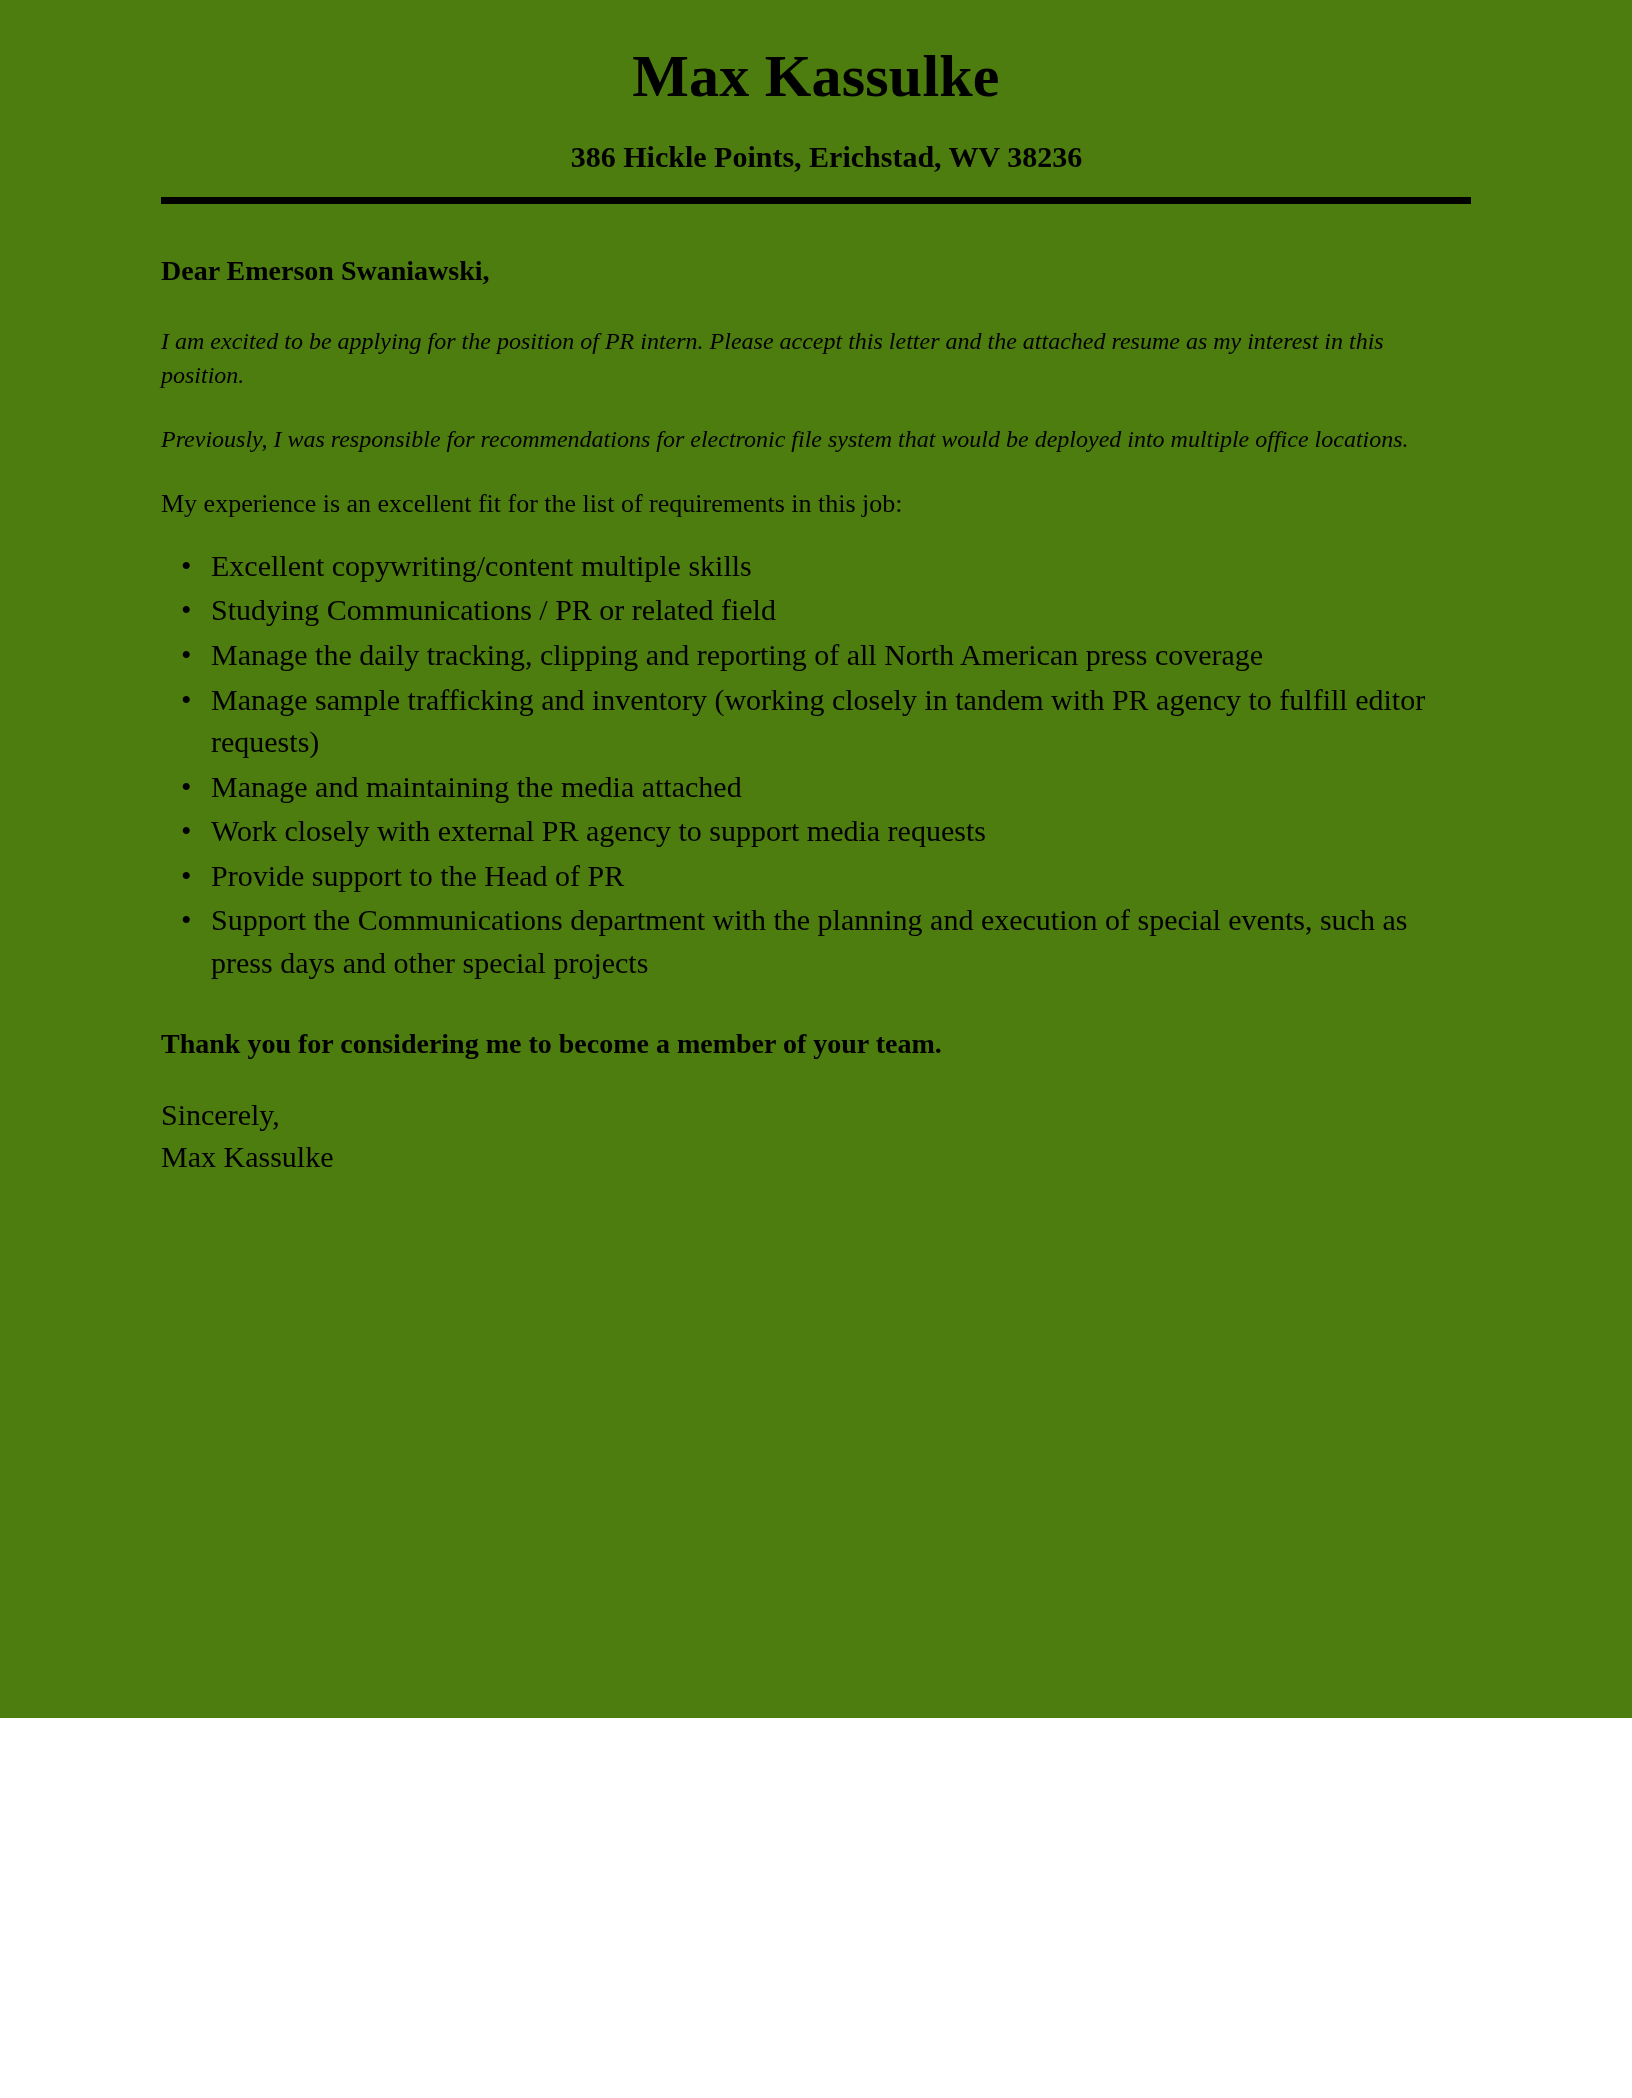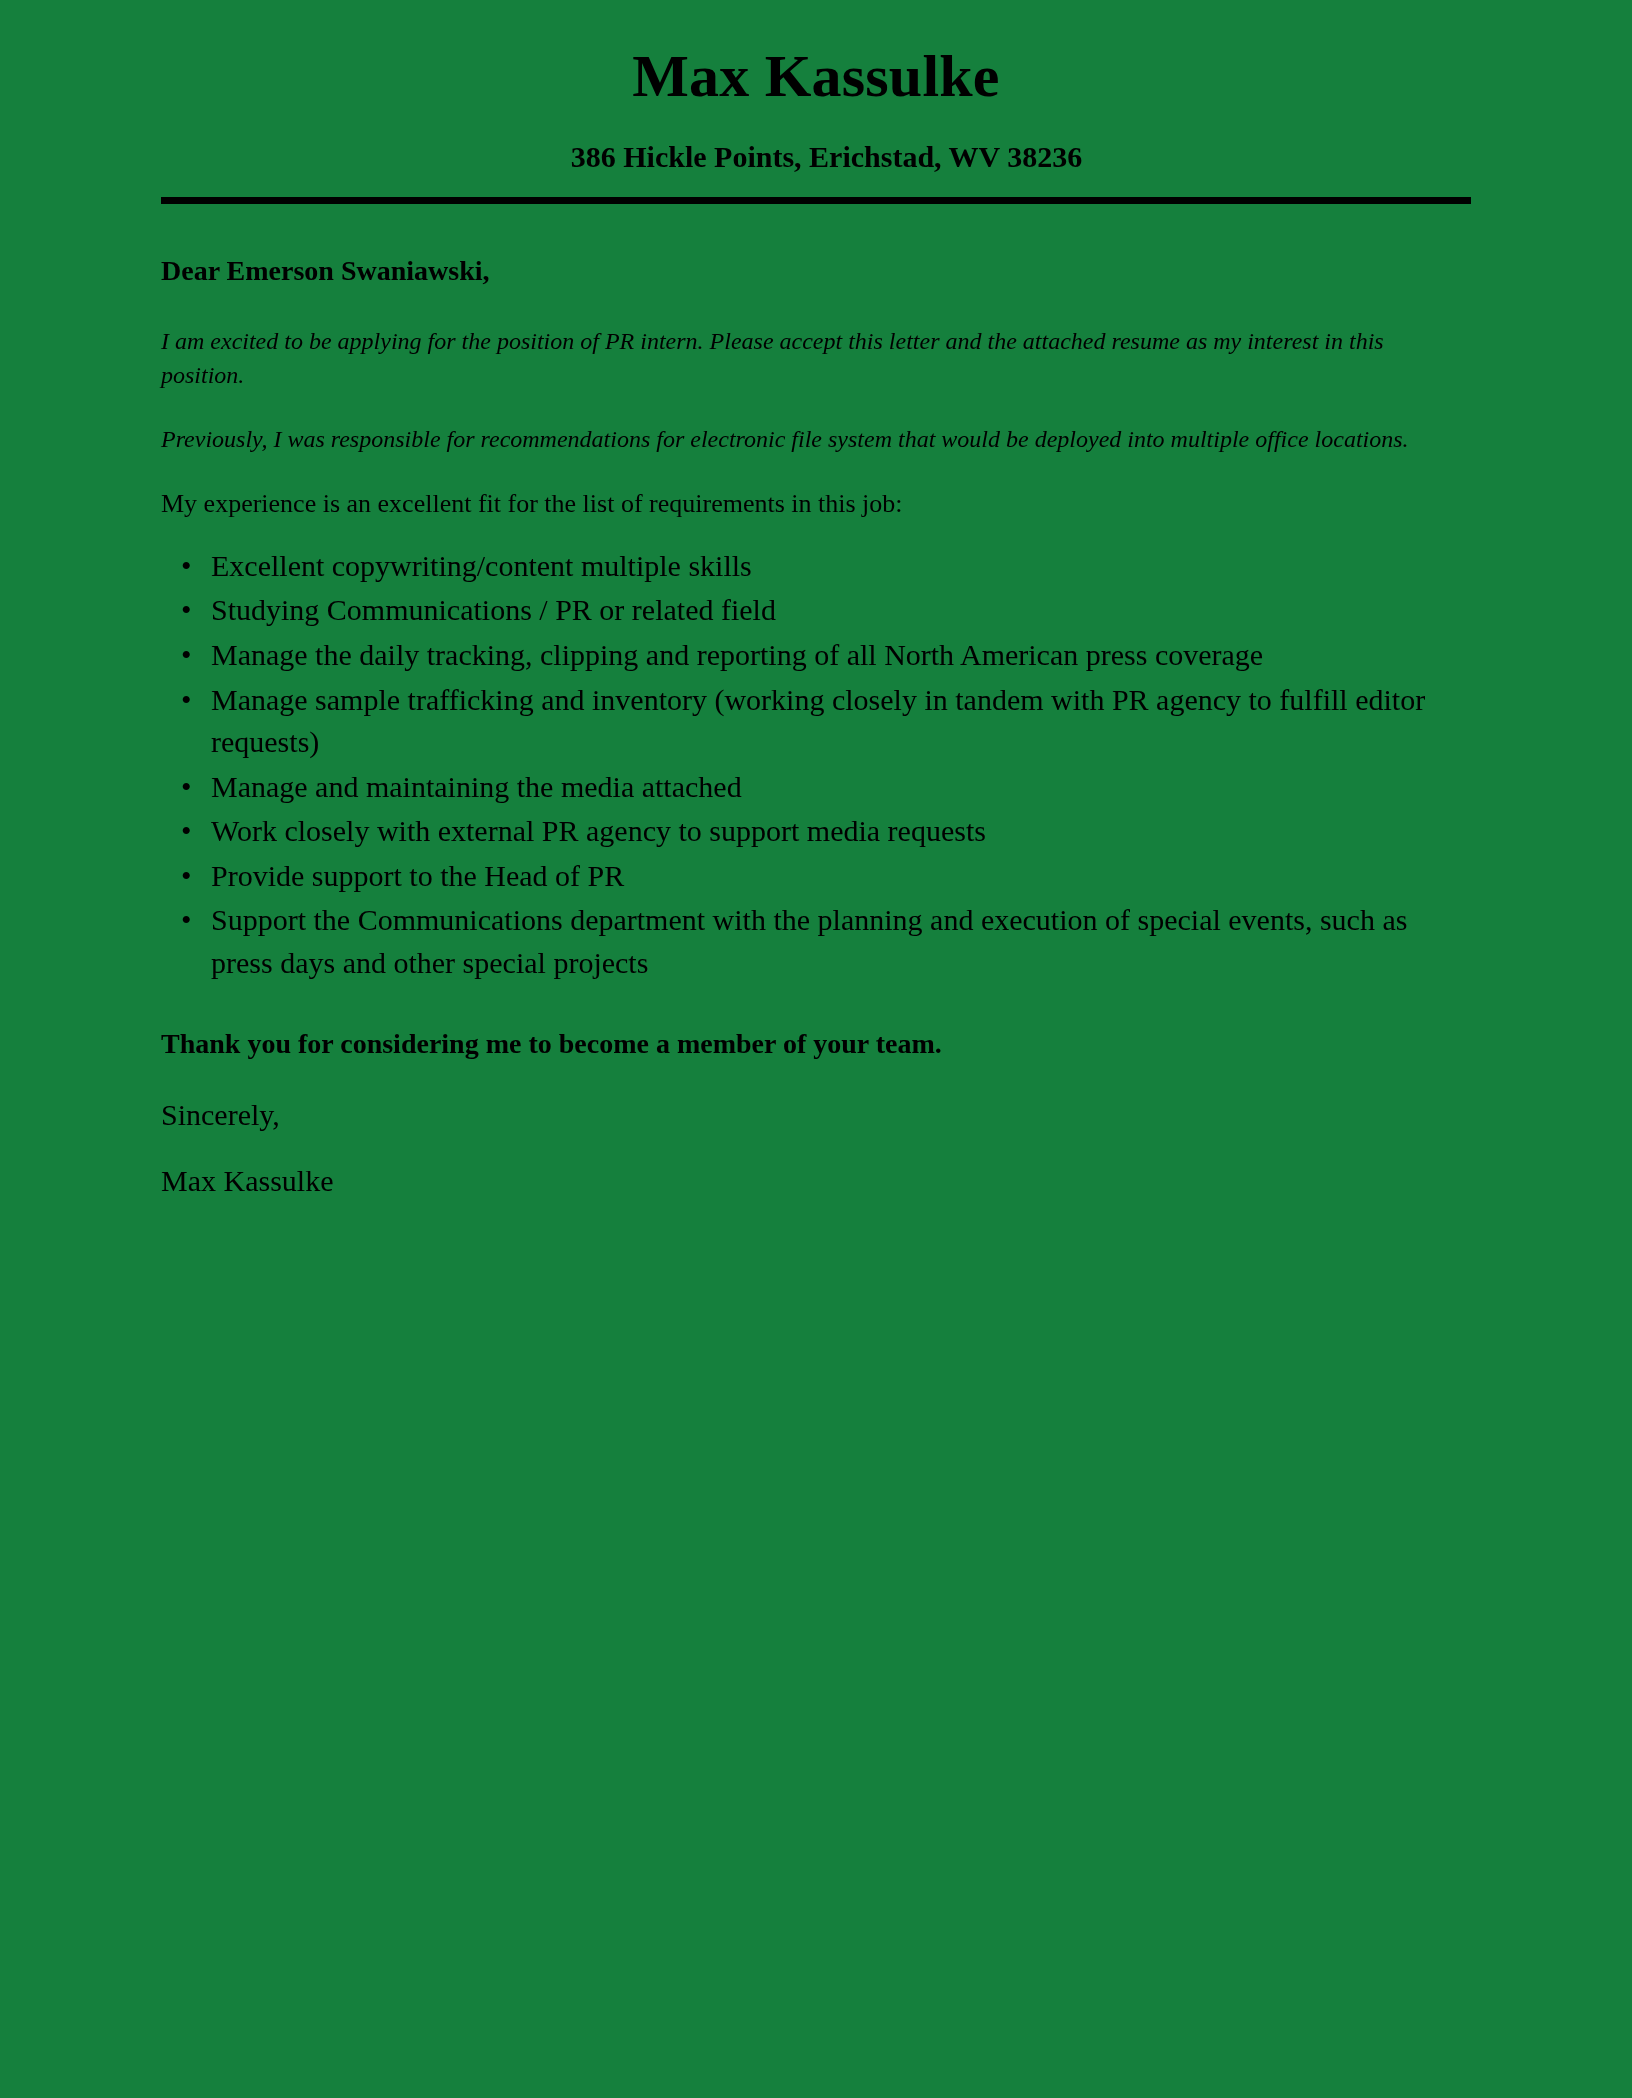--- a/index.html
+++ b/index.html
@@ -8,23 +8,23 @@
     padding: 0;
     background: #ffffff;
   }
   body {
     font-family: "Liberation Serif", "DejaVu Serif", serif;
     color: #000000;
   }
   .page {
     position: relative;
     width: 1632px;
-    height: 2098px;
+    height: 1718px;
     margin: 0 auto;
-    background: #15803d;
+    background: #4d7c0f;
     box-sizing: border-box;
     overflow: hidden;
   }
   .letter-body {
     position: absolute;
     left: 0;
     top: 0;
     width: 1632px;
   }
   
@@ -103,21 +103,20 @@
     line-height: 1.35;
     margin: 40px 0 32px 0;
   }
   .signoff {
     font-size: 30px;
     line-height: 1.38;
     margin: 0;
   }
   .signoff-line {
     display: block;
-    margin-top: 24px;
   }
 </style>
 </head>
 <body>
 
 <div class="page">
   <div class="letter-body">
 
     <div class="header-block">
       <h1 class="applicant-name">Max Kassulke</h1>

